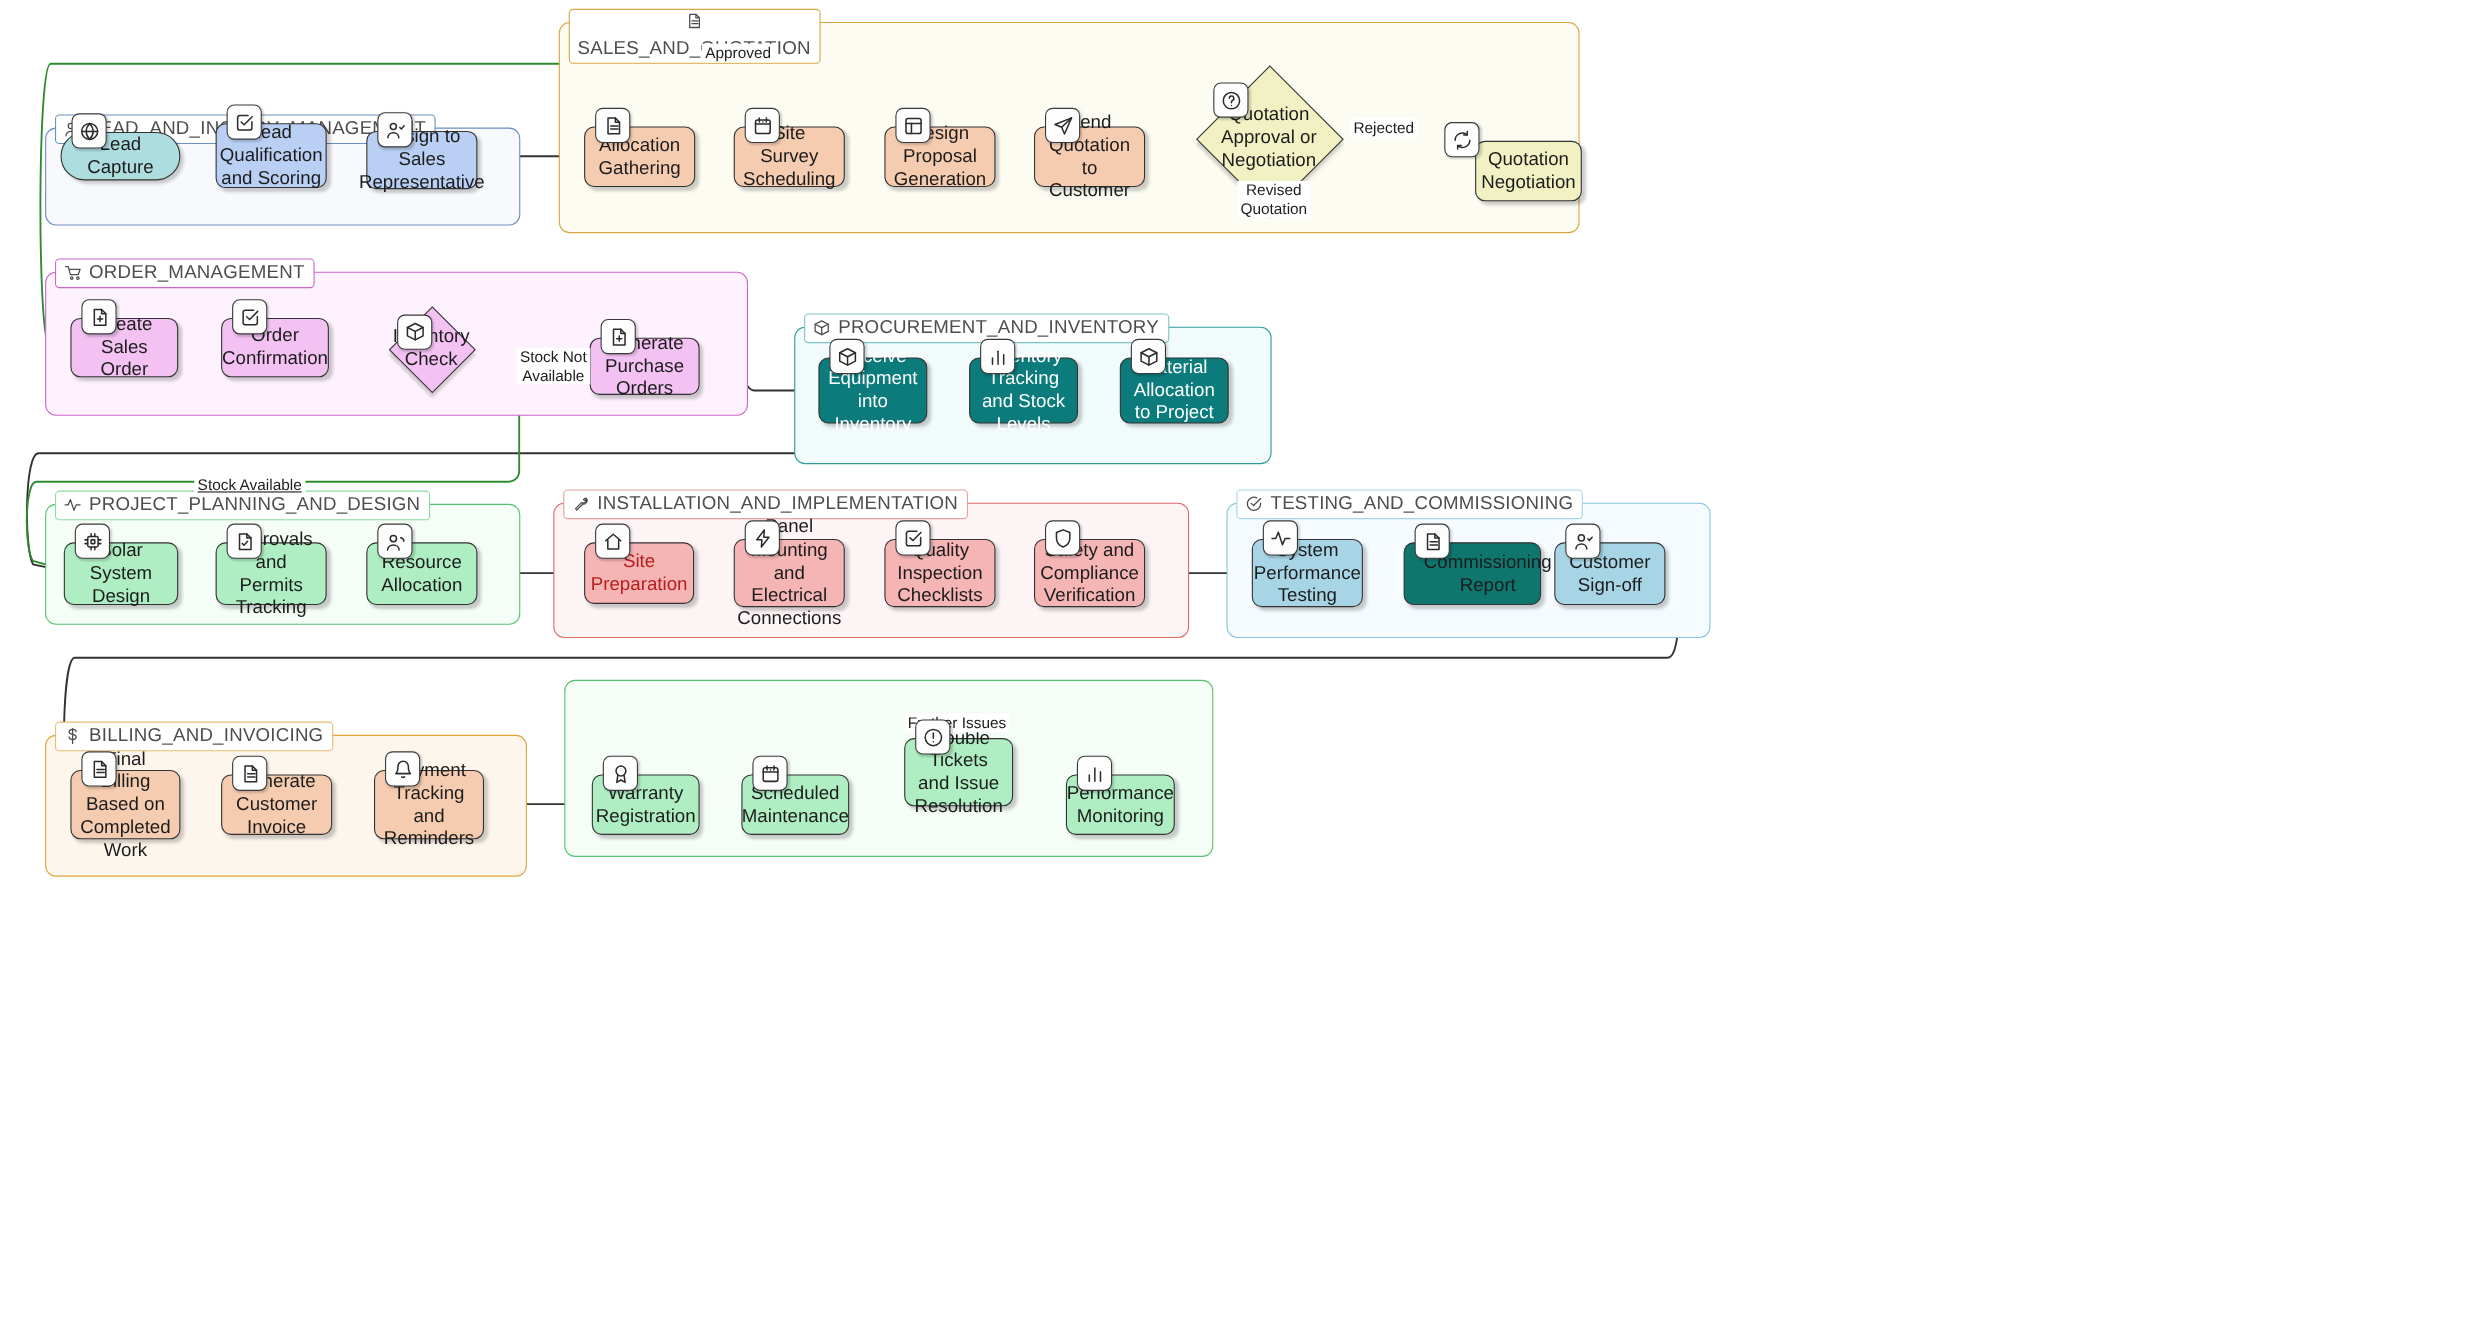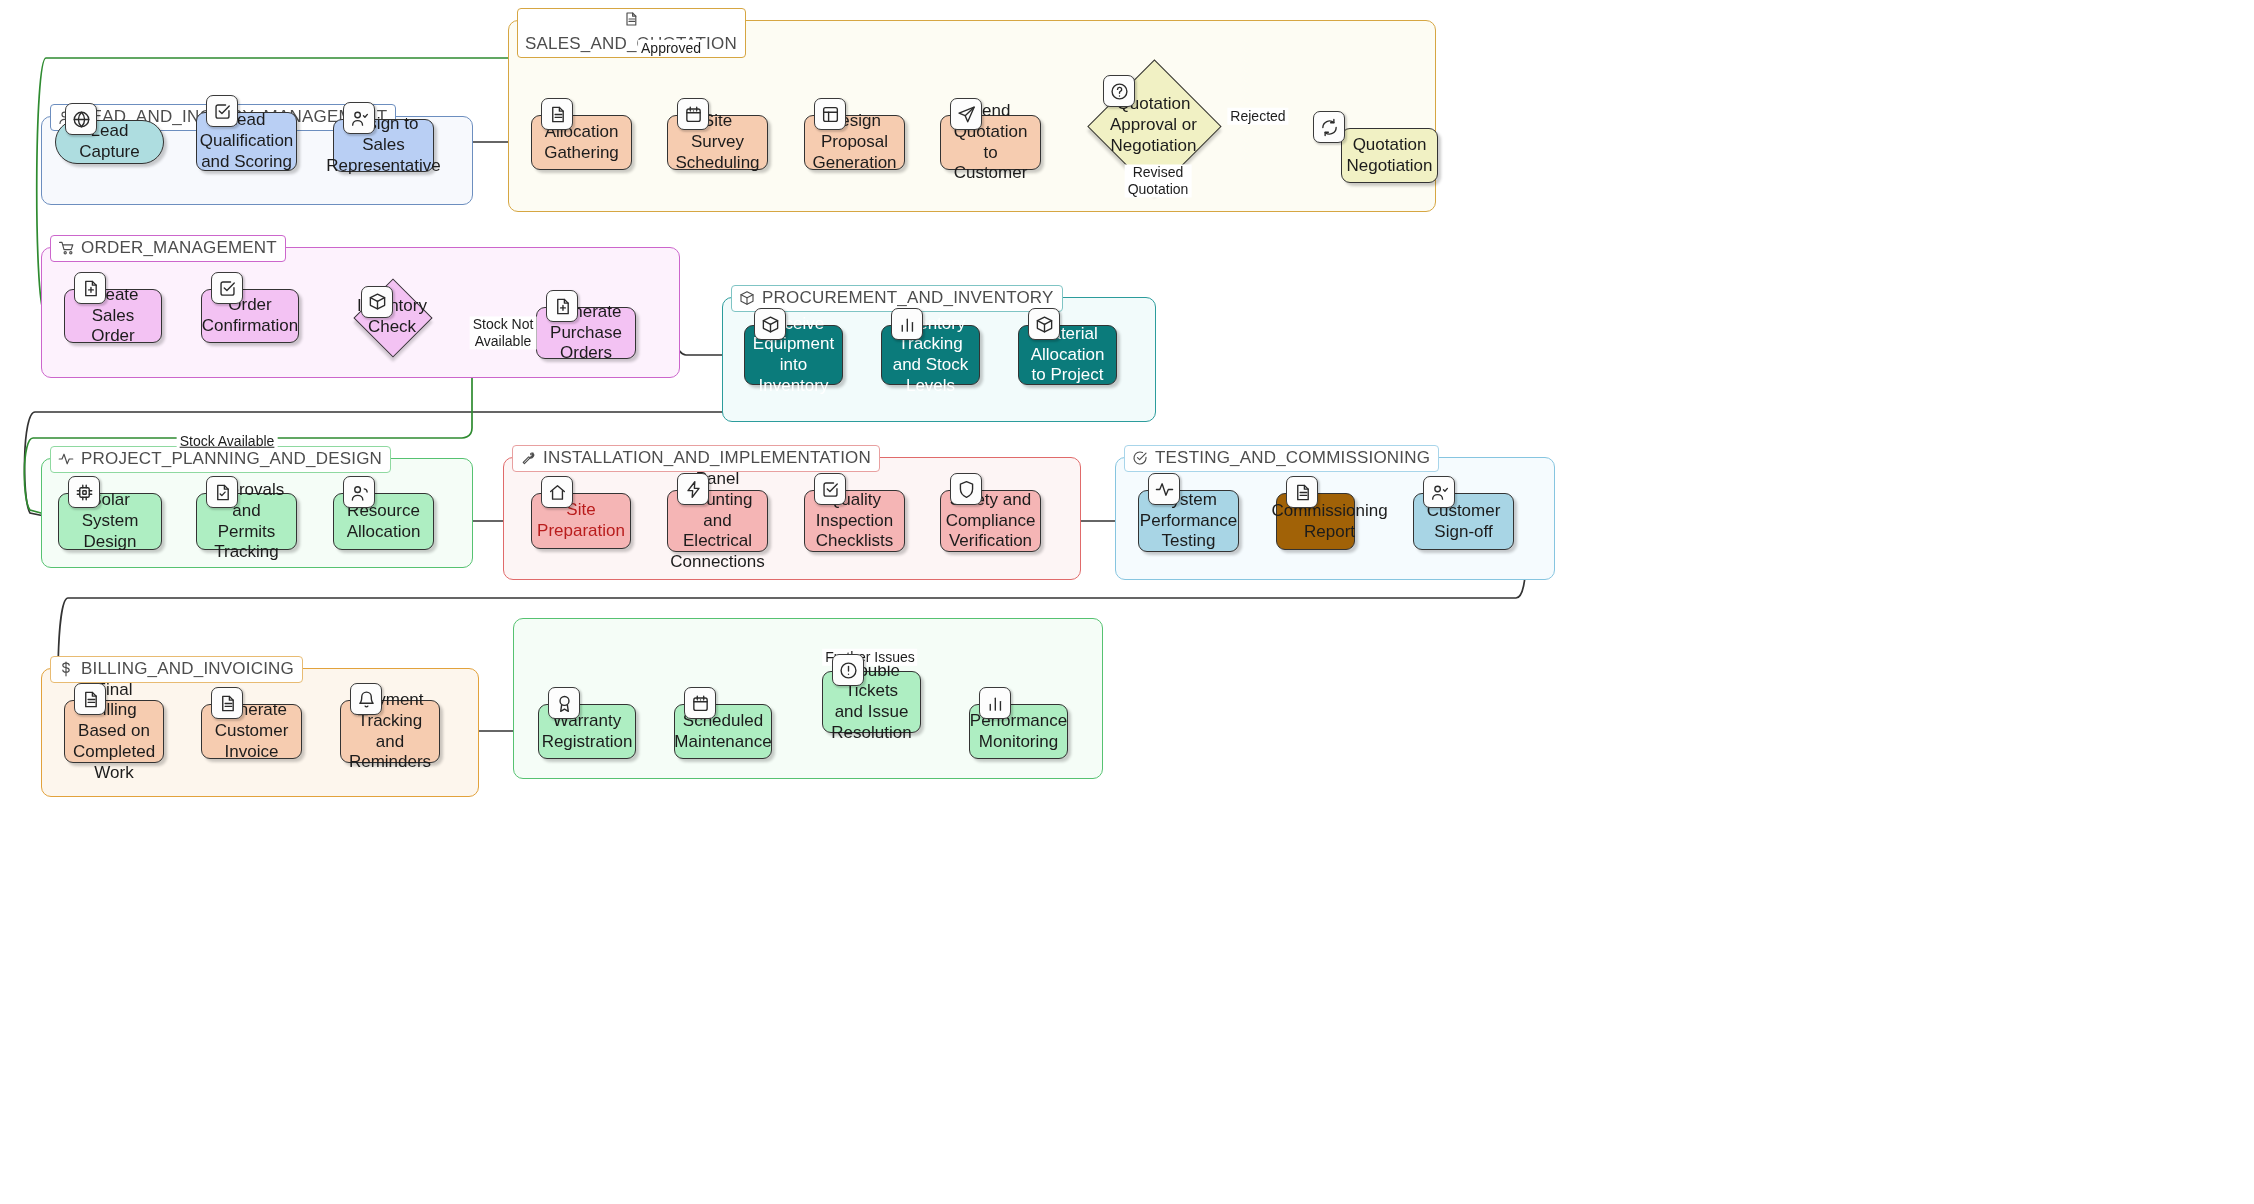--- a/index.html
+++ b/index.html
@@ -432,21 +432,21 @@
       </svg>
     </div>
     <div class="node" style="left: 1138px; top: 490px; width: 101px; height: 62px; background: rgb(168, 213, 229); color: rgb(28, 28, 28);">
       <span class="lbl">System Performance Testing</span>
     </div>
     <div class="badge" style="left: 1148px; top: 473px;">
       <svg viewBox="0 0 20 20" fill="none" stroke="#2b2b2b" stroke-width="1.45" stroke-linecap="round" stroke-linejoin="round">
         <path d="M1.5 10h3.5l2.5-6 4 12 2.5-6h4.5"></path>
       </svg>
     </div>
-    <div class="node" style="left: 1276px; top: 493px; width: 79px; height: 57px; background: #a16207; color: rgb(28, 28, 28); padding-left: 36px;">
+    <div class="node" style="left: 1276px; top: 493px; width: 125px; height: 57px; background: #0f766e; color: rgb(28, 28, 28); padding-left: 36px;">
       <span class="lbl">Commissioning Report</span>
     </div>
     <div class="badge" style="left: 1286px; top: 476px;">
       <svg viewBox="0 0 20 20" fill="none" stroke="#2b2b2b" stroke-width="1.45" stroke-linecap="round" stroke-linejoin="round">
         <path d="M5 2.5h7l4 4v11H5z"></path>
         <path d="M12 2.5v4h4"></path>
         <path d="M7.5 10h7M7.5 13h7"></path>
       </svg>
     </div>
     <div class="node" style="left: 1413px; top: 493px; width: 101px; height: 57px; background: rgb(168, 213, 229); color: rgb(28, 28, 28);">

